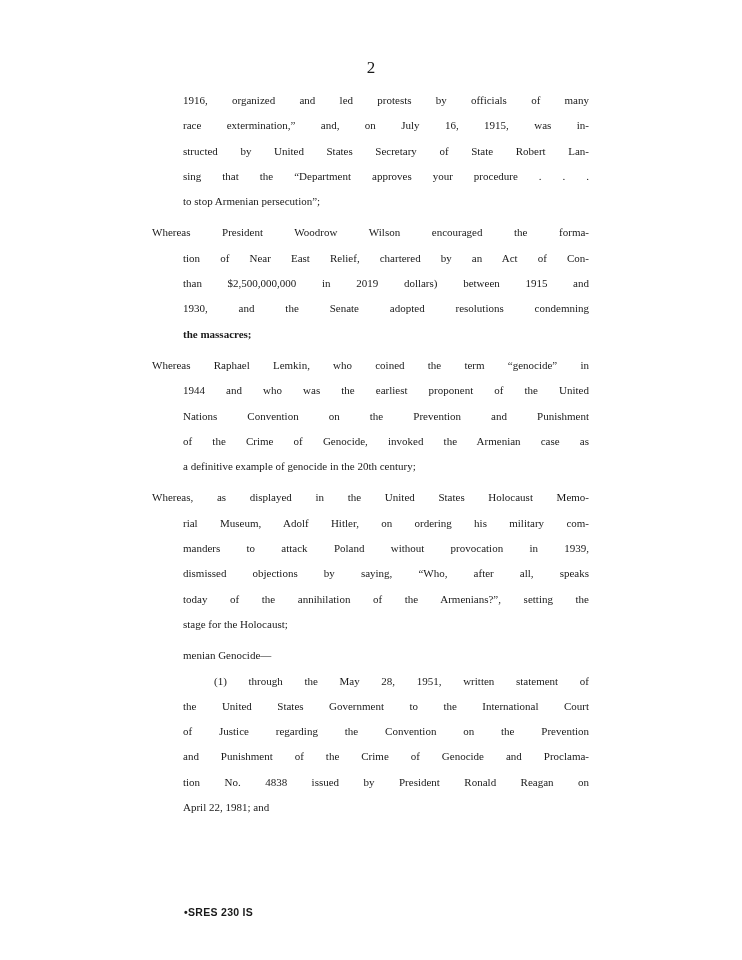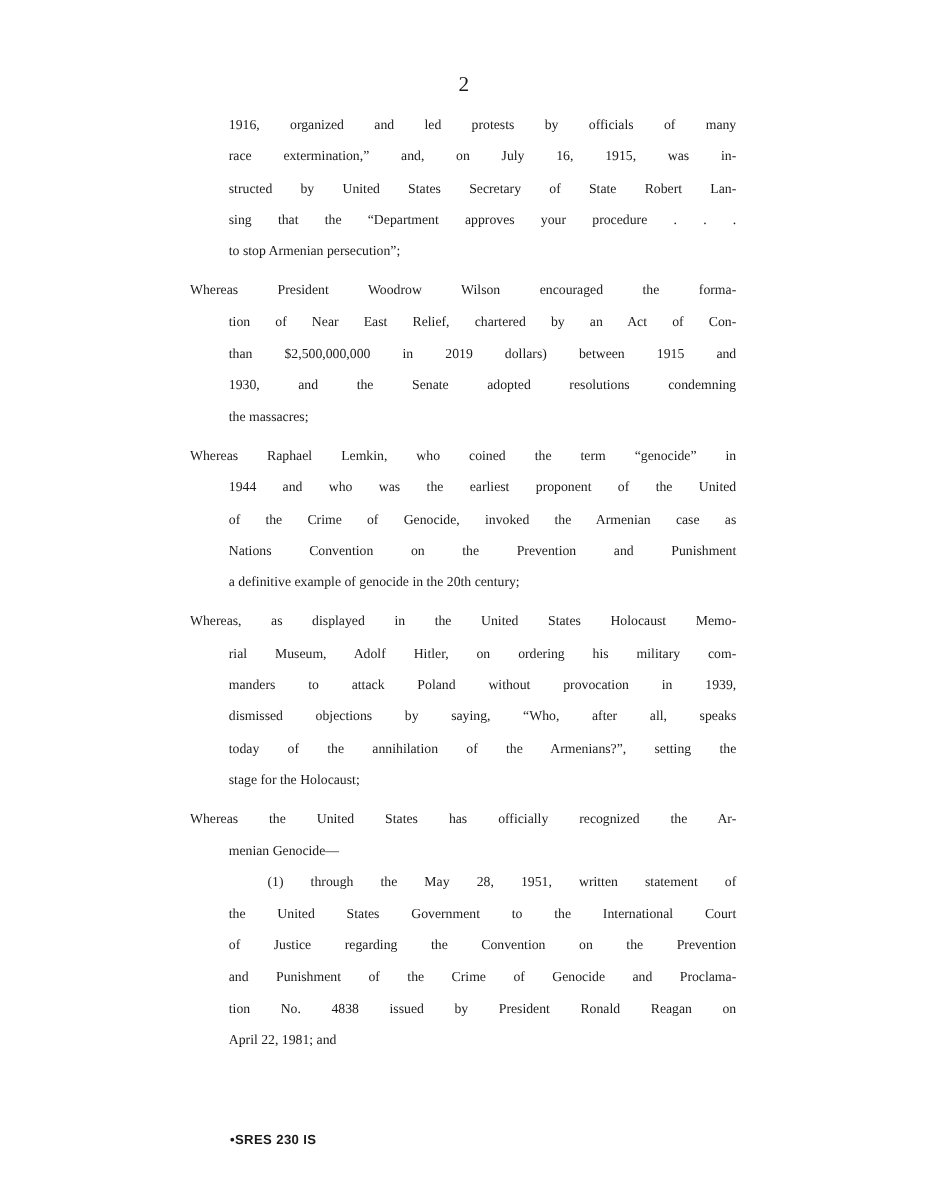--- a/index.html
+++ b/index.html
@@ -66,39 +66,38 @@
       <span class="line" style="padding-left: 31px;">race extermination,” and, on July 16, 1915, was in-</span>
       <span class="line" style="padding-left: 31px;">structed by United States Secretary of State Robert Lan-</span>
       <span class="line" style="padding-left: 31px;">sing that the “Department approves your procedure . . .</span>
       <span class="line last" style="padding-left: 31px;">to stop Armenian persecution”;</span>
     </div>
     <div style="margin: 6px 0px 0px;">
       <span class="line" style="padding-left: 0px;">Whereas President Woodrow Wilson encouraged the forma-</span>
       <span class="line" style="padding-left: 31px;">tion of Near East Relief, chartered by an Act of Con-</span>
       <span class="line" style="padding-left: 31px;">than $2,500,000,000 in 2019 dollars) between 1915 and</span>
       <span class="line" style="padding-left: 31px;">1930, and the Senate adopted resolutions condemning</span>
-      <span class="line last" style="padding-left: 31px;">the massacres;</span>
+      <span class="line last" style="padding-left: 31px; font-weight: bold;">the massacres;</span>
     </div>
     <div style="margin: 6px 0px 0px;">
       <span class="line" style="padding-left: 0px;">Whereas Raphael Lemkin, who coined the term “genocide” in</span>
       <span class="line" style="padding-left: 31px;">1944 and who was the earliest proponent of the United</span>
+      <span class="line" style="padding-left: 31px;">Nations Convention on the Prevention and Punishment</span>
       <span class="line" style="padding-left: 31px;">of the Crime of Genocide, invoked the Armenian case as</span>
-      <span class="line" style="padding-left: 31px;">Nations Convention on the Prevention and Punishment</span>
       <span class="line last" style="padding-left: 31px;">a definitive example of genocide in the 20th century;</span>
     </div>
     <div style="margin: 6px 0px 0px;">
       <span class="line" style="padding-left: 0px;">Whereas, as displayed in the United States Holocaust Memo-</span>
       <span class="line" style="padding-left: 31px;">rial Museum, Adolf Hitler, on ordering his military com-</span>
       <span class="line" style="padding-left: 31px;">manders to attack Poland without provocation in 1939,</span>
       <span class="line" style="padding-left: 31px;">dismissed objections by saying, “Who, after all, speaks</span>
       <span class="line" style="padding-left: 31px;">today of the annihilation of the Armenians?”, setting the</span>
       <span class="line last" style="padding-left: 31px;">stage for the Holocaust;</span>
     </div>
     <div style="margin: 6px 0px 0px;">
-      <span class="line" style="padding-left: 0px;">Whereas the United States has officially recognized the Ar-</span>
       <span class="line last" style="padding-left: 31px;">menian Genocide—</span>
     </div>
     <div style="margin: 0px;">
       <span class="line" style="padding-left: 62px;">(1) through the May 28, 1951, written statement of</span>
       <span class="line" style="padding-left: 31px;">the United States Government to the International Court</span>
       <span class="line" style="padding-left: 31px;">of Justice regarding the Convention on the Prevention</span>
       <span class="line" style="padding-left: 31px;">and Punishment of the Crime of Genocide and Proclama-</span>
       <span class="line" style="padding-left: 31px;">tion No. 4838 issued by President Ronald Reagan on</span>
       <span class="line last" style="padding-left: 31px;">April 22, 1981; and</span>
     </div>

